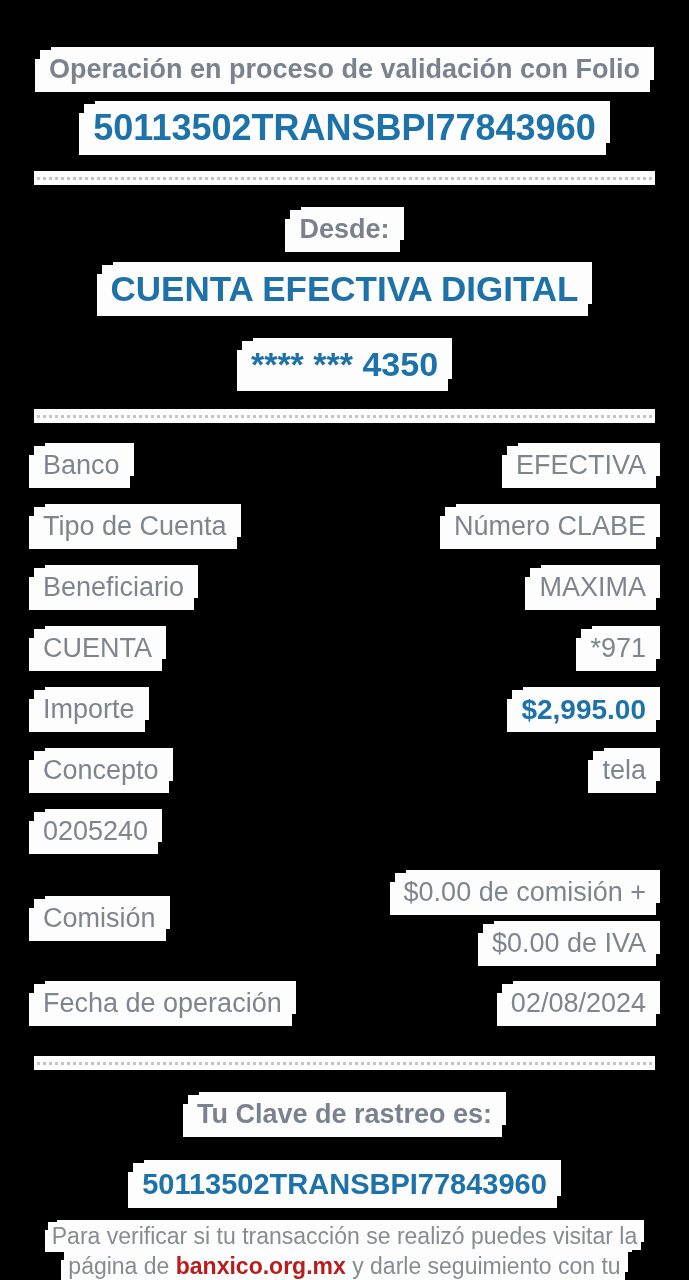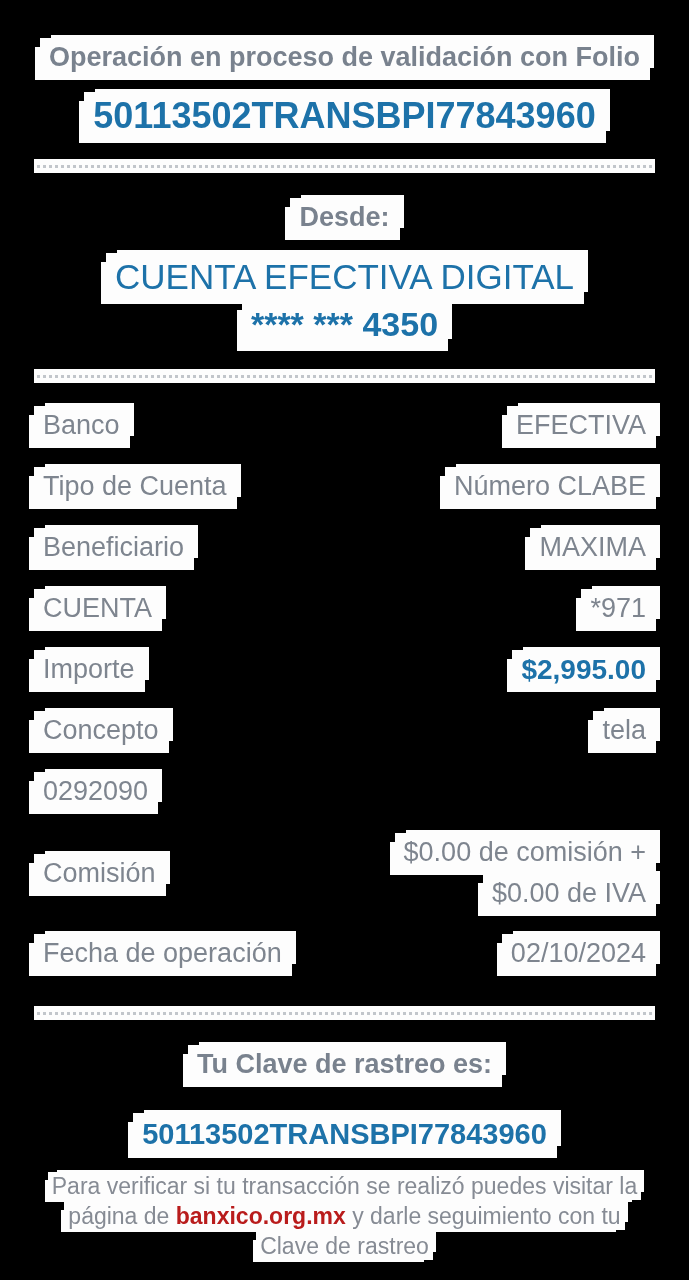--- a/index.html
+++ b/index.html
@@ -7,21 +7,21 @@
     padding: 0;
     background: #000;
   }
   .receipt {
     position: relative;
     width: 689px;
     height: 1280px;
     background: #000;
     overflow: hidden;
     box-sizing: border-box;
-    padding: 38px 34px 0 34px;
+    padding: 50px 34px 0 34px;
     font-family: "Liberation Sans", "DejaVu Sans", sans-serif;
   }
   
   .blob {
     background: #fdfdfd;
     display: inline-block;
     padding: 4px 9px;
     box-shadow: 8px -6px 0 -3px #fdfdfd,
                 -8px 6px 0 -3px #fdfdfd,
                 5px 7px 0 -4px #fdfdfd;
@@ -57,26 +57,26 @@
   .from-label {
     margin-top: 25px;
     font-size: 27px;
     font-weight: bold;
     color: #79828e;
     line-height: 31px;
   }
   .account-name {
     margin-top: 16px;
     font-size: 35px;
-    font-weight: normal;
+    font-weight: bold;
     color: #1d72a9;
     line-height: 40px;
   }
   .account-mask {
-    margin-top: 0;
+    margin-top: 28px;
     font-size: 34px;
     font-weight: bold;
     color: #1d72a9;
     line-height: 39px;
   }
   .divider.d2 { margin-top: 21px; }
 
   .details { margin-top: 23px; }
   .row {
     display: flex;
@@ -92,21 +92,21 @@
   .val-blue {
     color: #1d72a9;
     font-weight: bold;
     font-size: 28px;
   }
   .row-multi { align-items: center; margin-bottom: 21px; }
   .val-stack {
     display: flex;
     flex-direction: column;
     align-items: flex-end;
-    gap: 2px;
+    gap: 12px;
   }
   .divider.d3 { margin-top: 33px; }
 
   .tracking-title {
     margin-top: 25px;
     font-size: 27px;
     font-weight: bold;
     color: #79828e;
     line-height: 31px;
   }
@@ -193,34 +193,34 @@
       <span class="blob lab">Importe</span>
       <span class="blob val val-blue">$2,995.00</span>
     </div>
 
     <div class="row">
       <span class="blob lab">Concepto</span>
       <span class="blob val">tela</span>
     </div>
 
     <div class="row">
-      <span class="blob val">0292090</span>
+      <span class="blob val">0205240</span>
     </div>
 
     <div class="row row-multi">
       <span class="blob lab">Comisión</span>
       <span class="val-stack">
         <span class="blob val">$0.00 de comisión +</span>
         <span class="blob val">$0.00 de IVA</span>
       </span>
     </div>
 
     <div class="row">
       <span class="blob lab">Fecha de operación</span>
-      <span class="blob val">02/10/2024</span>
+      <span class="blob val">02/08/2024</span>
     </div>
 
   </div>
 
   <div class="divider d3">
     <div class="divider-line"></div>
   </div>
 
   <div class="center tracking-title">
     <span class="blob">Tu Clave de rastreo es:</span>

